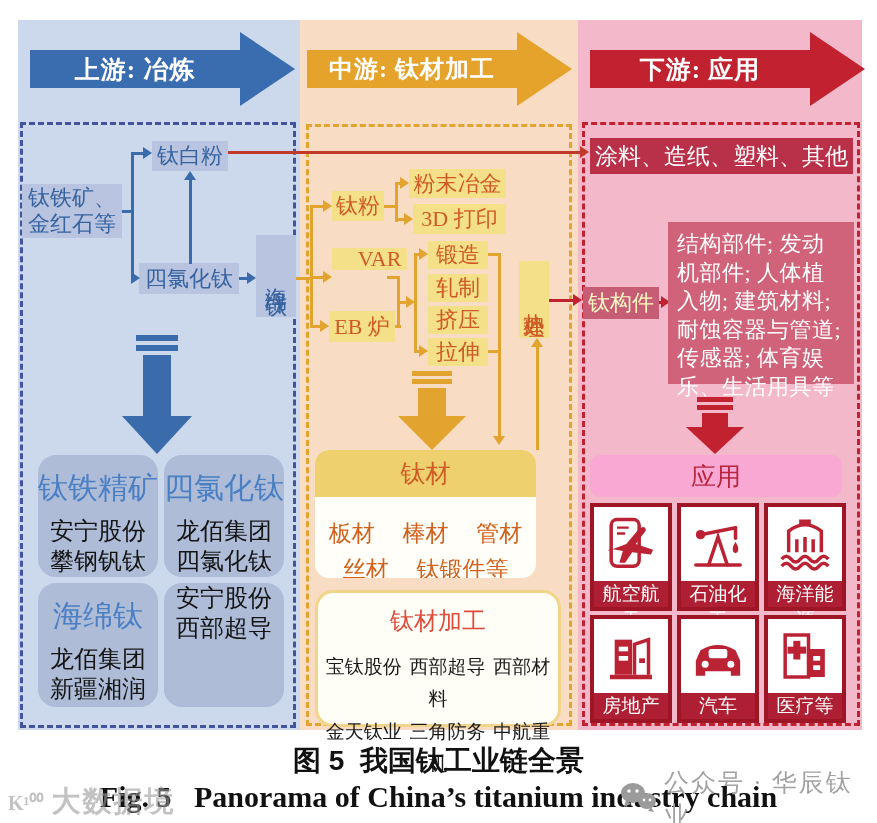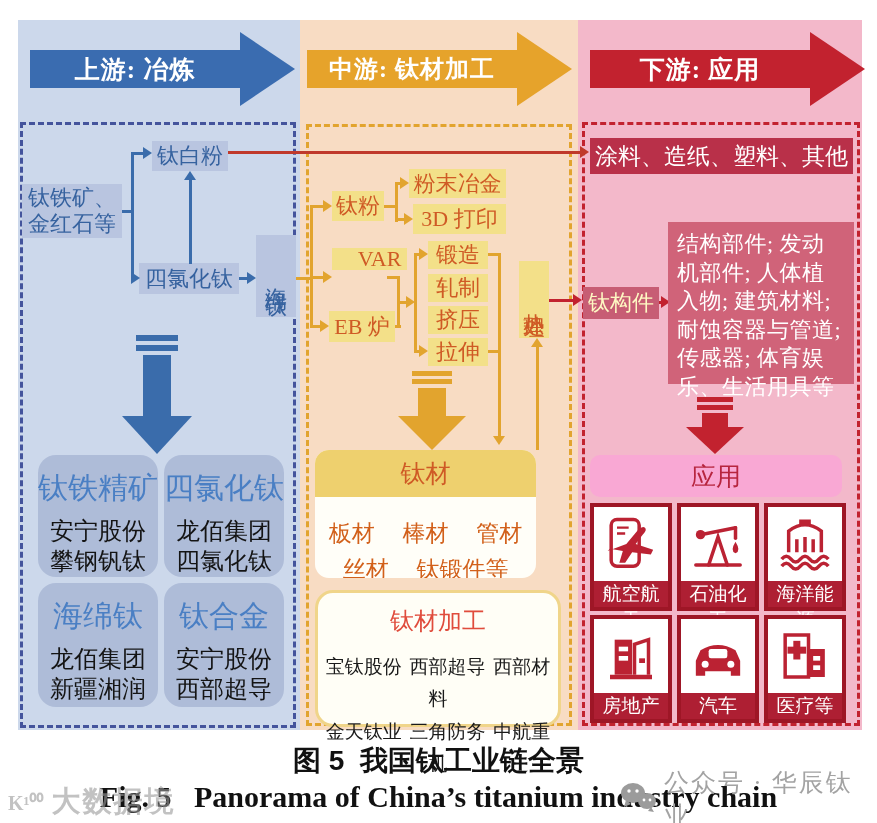--- a/index.html
+++ b/index.html
@@ -117,21 +117,20 @@
     <div class="t">四氯化钛</div>
     <div class="l">龙佰集团</div>
     <div class="l">四氯化钛</div>
   </div>
   <div class="abs combox" style="left:38px;top:583px;width:120px;height:124px;">
     <div class="t">海绵钛</div>
     <div class="l">龙佰集团</div>
     <div class="l">新疆湘润</div>
   </div>
   <div class="abs combox" style="left:164px;top:583px;width:120px;height:124px;">
-    <div class="t">钛合金</div>
     <div class="l">安宁股份</div>
     <div class="l">西部超导</div>
   </div>
 
   <div class="abs flexc onode" style="left:332px;top:191px;width:52px;height:30px;">钛粉</div>
   <div class="abs flexc onode" style="left:409px;top:169px;width:97px;height:29px;">粉末冶金</div>
   <div class="abs flexc onode" style="left:413px;top:204px;width:93px;height:30px;">3D 打印</div>
   <div class="abs flexc onode" style="left:332px;top:248px;width:55px;height:22px;padding-left:20px;">VAR</div>
   <div class="abs flexc onode" style="left:329px;top:311px;width:66px;height:31px;">EB 炉</div>
   <div class="abs flexc onode" style="left:428px;top:241px;width:60px;height:28px;">锻造</div>

